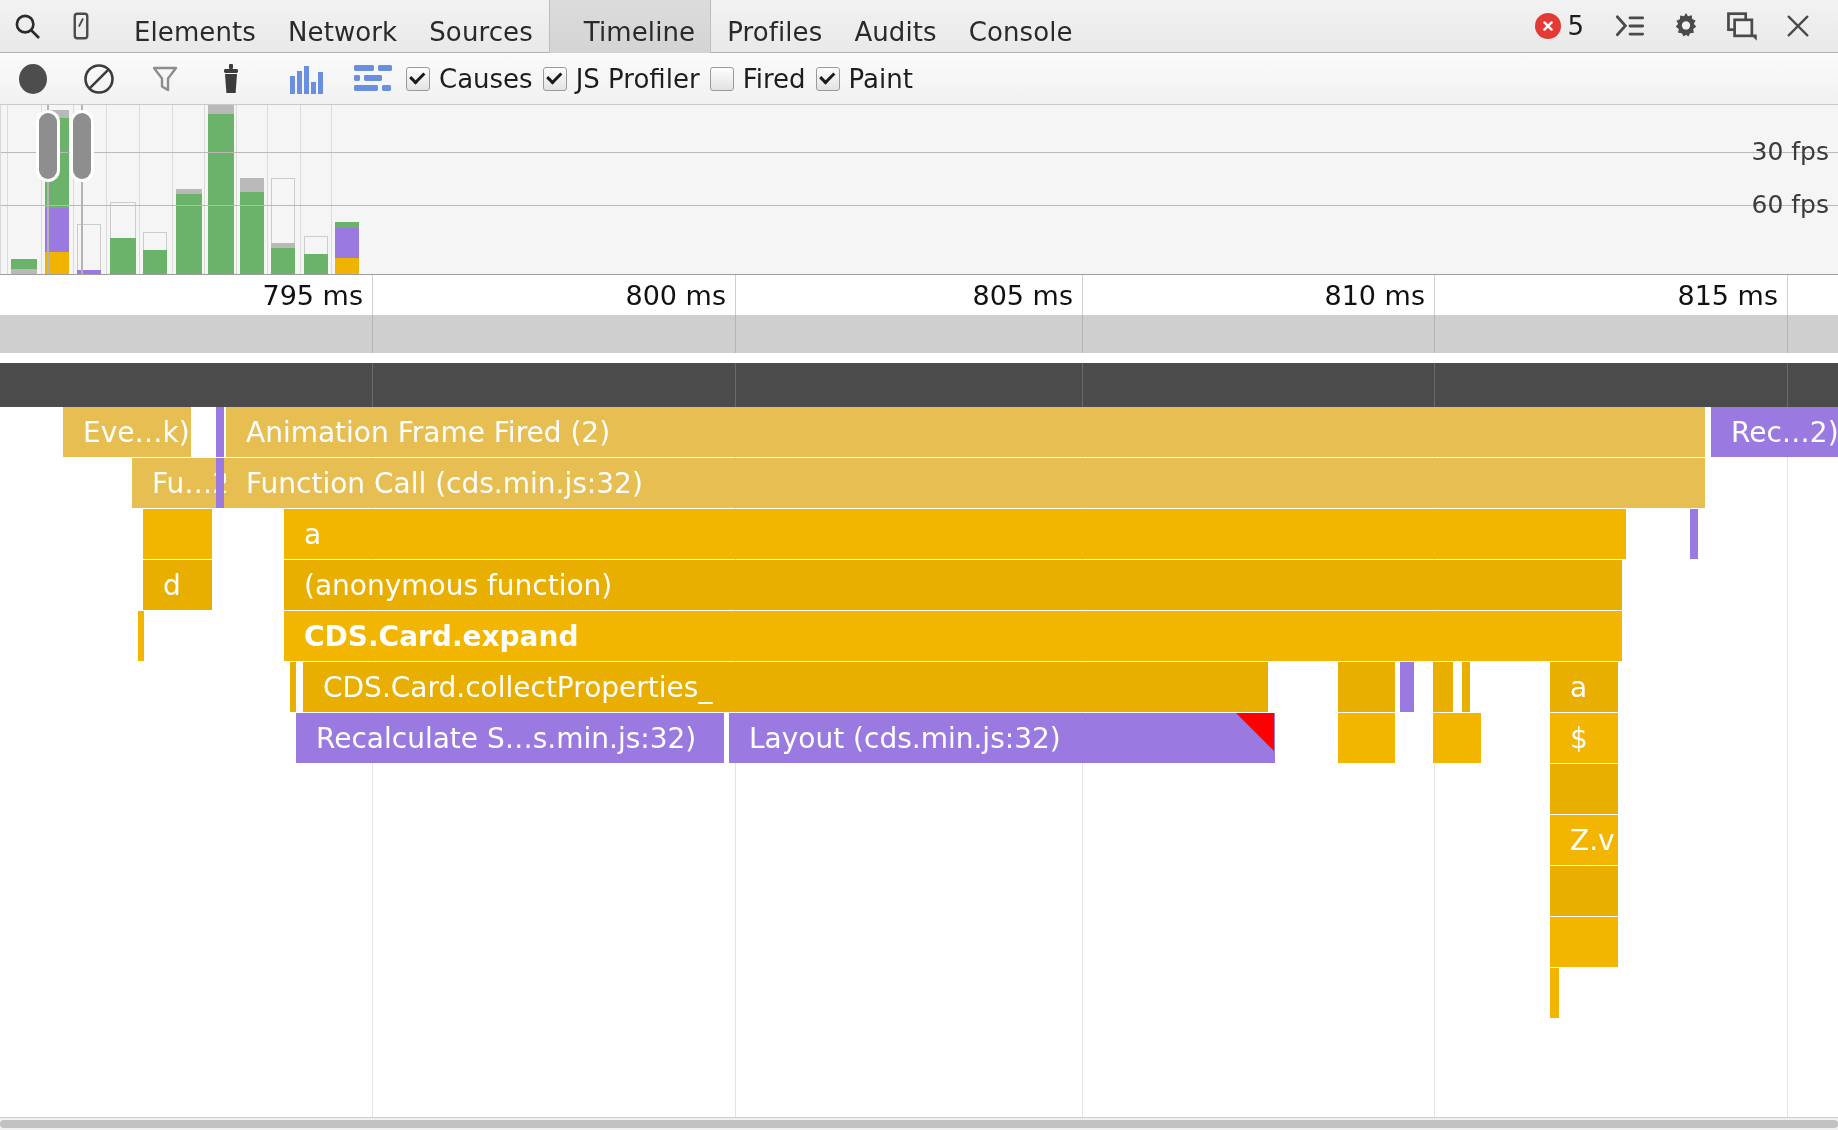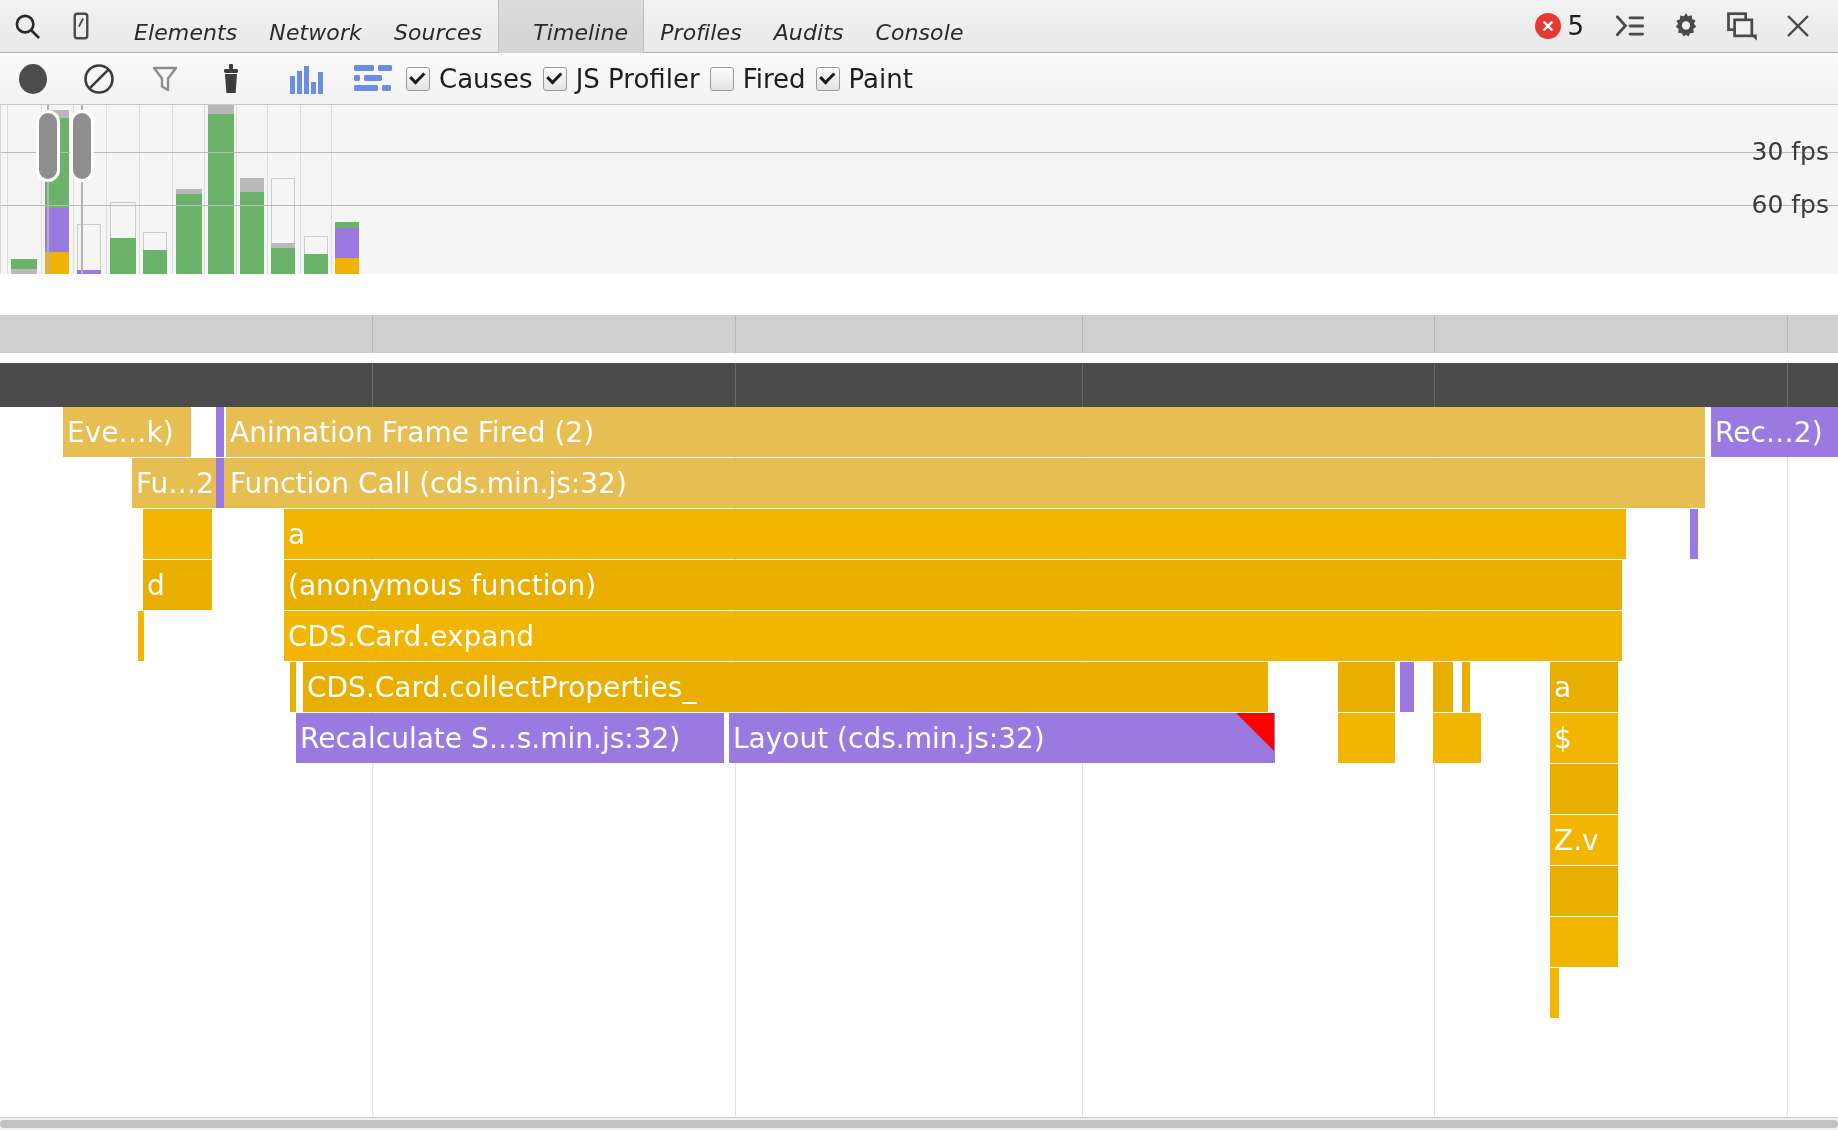--- a/index.html
+++ b/index.html
@@ -15,21 +15,21 @@
   #tabbar{
     position:absolute;left:0;top:0;width:1838px;height:52px;
     background:linear-gradient(to bottom,#f2f2f2 0%,#e9e9e9 100%);
     border-bottom:1px solid #b3b3b3;
     display:flex;align-items:center;
   }
   .tb-icon{width:54px;height:52px;display:flex;align-items:center;justify-content:center;cursor:default;}
   .tabs{display:flex;align-items:stretch;height:52px;margin-left:10px;}
   .tab{
     display:flex;align-items:center;padding:0 16px;height:64px;
-    font-size:22px;color:#2a2a2a;letter-spacing:0.1px;font-style:italic;
+    font-size:26px;color:#2a2a2a;letter-spacing:0.1px;
   }
   .tab.active{
     background:linear-gradient(to bottom,#dcdcdc 0%,#d2d2d2 100%);
     box-shadow:inset 1px 0 0 #bdbdbd, inset -1px 0 0 #bdbdbd;
     padding-left:35px;
   }
   .tabbar-right{margin-left:auto;display:flex;align-items:center;padding-right:12px;}
   .err-badge{display:flex;align-items:center;gap:6px;margin-right:18px;}
   .err-dot{
     width:26px;height:26px;border-radius:50%;background:#e53935;
@@ -105,21 +105,21 @@
     position:absolute;left:0;top:363px;width:1838px;height:755px;
     background:#ffffff;overflow:hidden;
   }
   #darkhdr{position:absolute;left:0;top:0;width:1838px;height:44px;background:#4b4b4b;}
   .fdiv{position:absolute;top:0;bottom:0;width:1px;background:#e3e3e3;}
   .fbar{
     position:absolute;box-sizing:border-box;overflow:hidden;
     display:flex;align-items:center;
     color:#ffffff;font-size:28px;white-space:nowrap;
   }
-  .fbar span{padding-left:4px;}
+  .fbar span{padding-left:20px;}
   .tri{position:absolute;width:0;height:0;}
   
   #hscroll{
     position:absolute;left:0;bottom:0;width:1838px;height:12px;background:#f0f0f0;
     border-top:1px solid #cdcdcd;
   }
   #hscroll .thumb{position:absolute;left:0;top:2px;height:8px;width:1838px;background:#c2c2c2;border-radius:4px;}
 </style>
 </head>
 <body>
@@ -341,20 +341,32 @@
     <div class="fps-label" style="top:32px;">30 fps</div>
     <div class="fps-label" style="top:85px;">60 fps</div>
     <div id="ov-selection">
         <div class="handle-stem" style="left: 46px; top: 0px; bottom: 0px;"></div>
         <div class="handle" style="left: 38px; top: 8px;"></div>
         <div class="handle-stem" style="left: 80px; top: 0px; bottom: 0px;"></div>
         <div class="handle" style="left: 72px; top: 8px;"></div>
       </div>
   </div>
 
+  <div id="ruler">
+      <div class="rl-tick" style="left: 372px;"></div>
+      <div class="rl-label" style="left: 372px;">795 ms</div>
+      <div class="rl-tick" style="left: 735px;"></div>
+      <div class="rl-label" style="left: 735px;">800 ms</div>
+      <div class="rl-tick" style="left: 1082px;"></div>
+      <div class="rl-label" style="left: 1082px;">805 ms</div>
+      <div class="rl-tick" style="left: 1434px;"></div>
+      <div class="rl-label" style="left: 1434px;">810 ms</div>
+      <div class="rl-tick" style="left: 1787px;"></div>
+      <div class="rl-label" style="left: 1787px;">815 ms</div>
+    </div>
 
   <div id="band">
       <div style="position: absolute; top: 0px; bottom: 0px; width: 1px; background: rgb(181, 181, 181); left: 372px;"></div>
       <div style="position: absolute; top: 0px; bottom: 0px; width: 1px; background: rgb(181, 181, 181); left: 735px;"></div>
       <div style="position: absolute; top: 0px; bottom: 0px; width: 1px; background: rgb(181, 181, 181); left: 1082px;"></div>
       <div style="position: absolute; top: 0px; bottom: 0px; width: 1px; background: rgb(181, 181, 181); left: 1434px;"></div>
       <div style="position: absolute; top: 0px; bottom: 0px; width: 1px; background: rgb(181, 181, 181); left: 1787px;"></div>
     </div>
   <div id="bandgap"></div>
 
@@ -393,21 +405,21 @@
           <span>a</span>
         </div>
         <div class="fbar" title="Recalculate Style" style="left: 1690px; top: 146px; width: 8px; height: 50px; background: rgb(154, 122, 224);"></div>
         <div class="fbar" title="d" style="left: 143px; top: 197px; width: 69px; height: 50px; background: rgb(232, 174, 0);">
           <span>d</span>
         </div>
         <div class="fbar" title="(anonymous function)" style="left: 284px; top: 197px; width: 1338px; height: 50px; background: rgb(232, 174, 0);">
           <span>(anonymous function)</span>
         </div>
         <div class="fbar" title="call stack" style="left: 138px; top: 248px; width: 6px; height: 50px; background: rgb(242, 182, 0);"></div>
-        <div class="fbar" title="CDS.Card.expand" style="left: 284px; top: 248px; width: 1338px; height: 50px; background: rgb(242, 182, 0);">
+        <div class="fbar" title="CDS.Card.expand" style="left: 284px; top: 248px; width: 1338px; height: 50px; background: rgb(242, 182, 0); font-weight: bold;">
           <span>CDS.Card.expand</span>
         </div>
         <div class="fbar" title="call stack" style="left: 290px; top: 299px; width: 6px; height: 50px; background: rgb(232, 174, 0);"></div>
         <div class="fbar" title="CDS.Card.collectProperties_" style="left: 303px; top: 299px; width: 965px; height: 50px; background: rgb(232, 174, 0);">
           <span>CDS.Card.collectProperties_</span>
         </div>
         <div class="fbar" title="collectProperties_" style="left: 1338px; top: 299px; width: 57px; height: 50px; background: rgb(232, 174, 0);"></div>
         <div class="fbar" title="Recalculate Style" style="left: 1400px; top: 299px; width: 14px; height: 50px; background: rgb(154, 122, 224);"></div>
         <div class="fbar" title="collectProperties_" style="left: 1433px; top: 299px; width: 20px; height: 50px; background: rgb(232, 174, 0);"></div>
         <div class="fbar" title="collectProperties_" style="left: 1462px; top: 299px; width: 8px; height: 50px; background: rgb(232, 174, 0);"></div>

